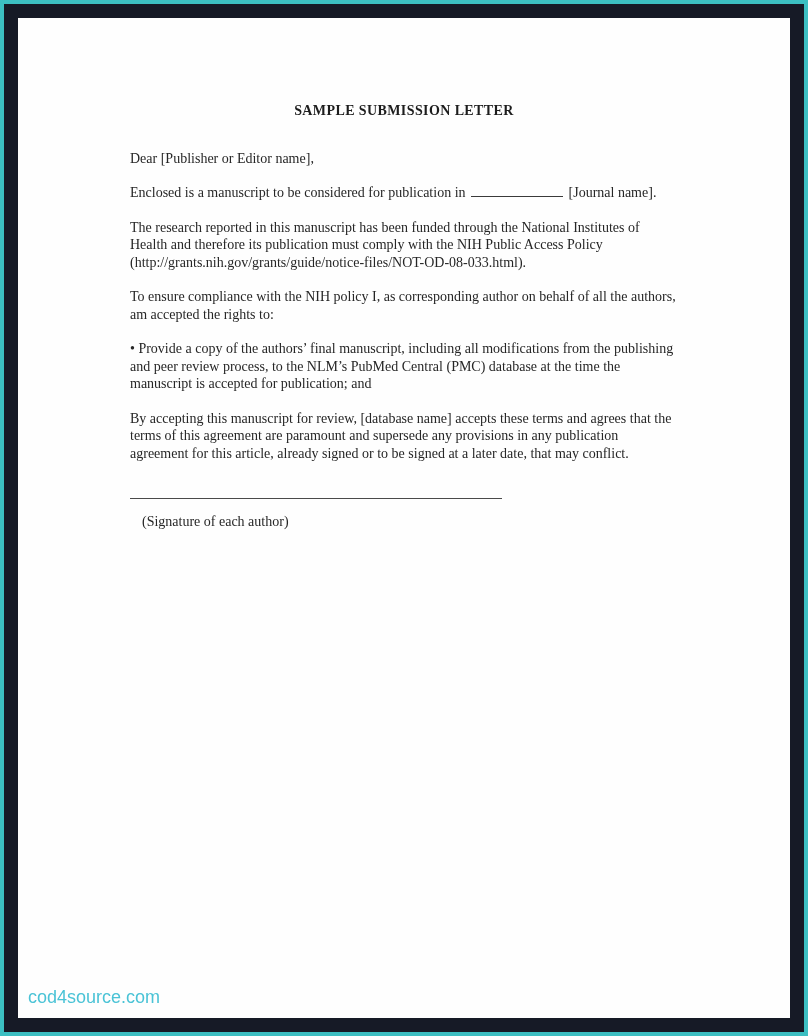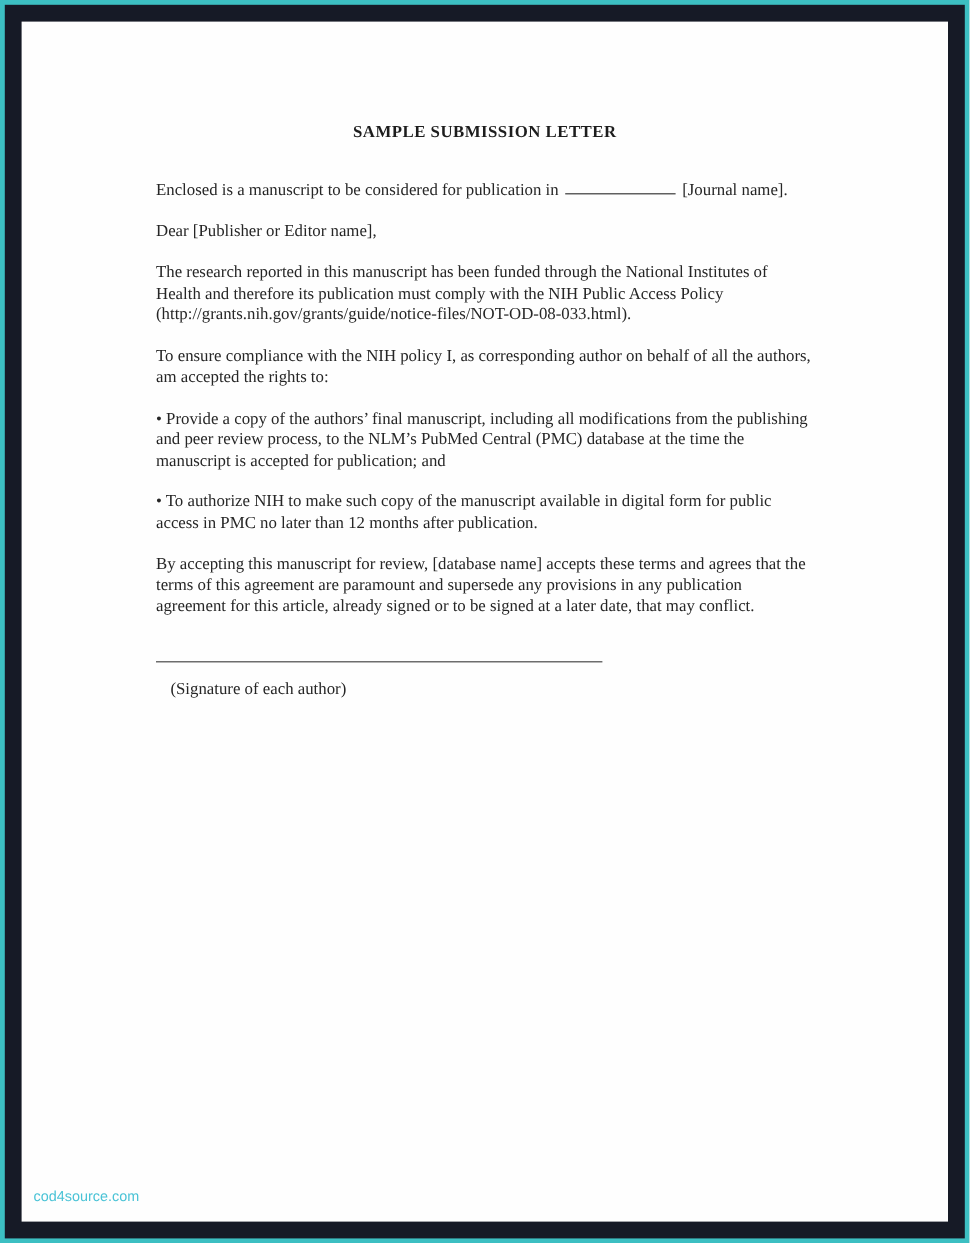--- a/index.html
+++ b/index.html
@@ -63,45 +63,44 @@
   }
   .signature-caption {
     margin: 12px !important;
     padding-top: 2px;
   }
   .watermark {
     position: absolute;
     left: 10px;
     bottom: 12px;
     font-family: "Liberation Sans", "DejaVu Sans", sans-serif;
-    font-size: 12px;
+    font-size: 18px;
     color: #4ac3d6;
     cursor: pointer;
   }
 </style>
 </head>
 <body>
 
 <div class="frame">
   <div class="frame-inner">
     <div class="page">
 
       <h1 class="title">SAMPLE SUBMISSION LETTER</h1>
 
+      <p>Dear [Publisher or Editor name],</p>
+
       <p><span>Enclosed is a manuscript to be considered for publication in</span> <span class="blank"></span> <span>[Journal name].</span></p>
-
-      <p>Dear [Publisher or Editor name],</p>
 
       <p>The research reported in this manuscript has been funded through the National Institutes of Health and therefore its publication must comply with the NIH Public Access Policy (http://grants.nih.gov/grants/guide/notice-files/NOT-OD-08-033.html).</p>
 
       <p>To ensure compliance with the NIH policy I, as corresponding author on behalf of all the authors, am accepted the rights to:</p>
 
       <p>• Provide a copy of the authors’ final manuscript, including all modifications from the publishing and peer review process, to the NLM’s PubMed Central (PMC) database at the time the manuscript is accepted for publication; and</p>
 
-      <p>• To authorize NIH to make such copy of the manuscript available in digital form for public access in PMC no later than 12 months after publication.</p>
 
       <p>By accepting this manuscript for review, [database name] accepts these terms and agrees that the terms of this agreement are paramount and supersede any provisions in any publication agreement for this article, already signed or to be signed at a later date, that may conflict.</p>
 
       <div class="signature-block">
         <div class="signature-line"></div>
         <p class="signature-caption">(Signature of each author)</p>
       </div>
 
       <div class="watermark">cod4source.com</div>
 

